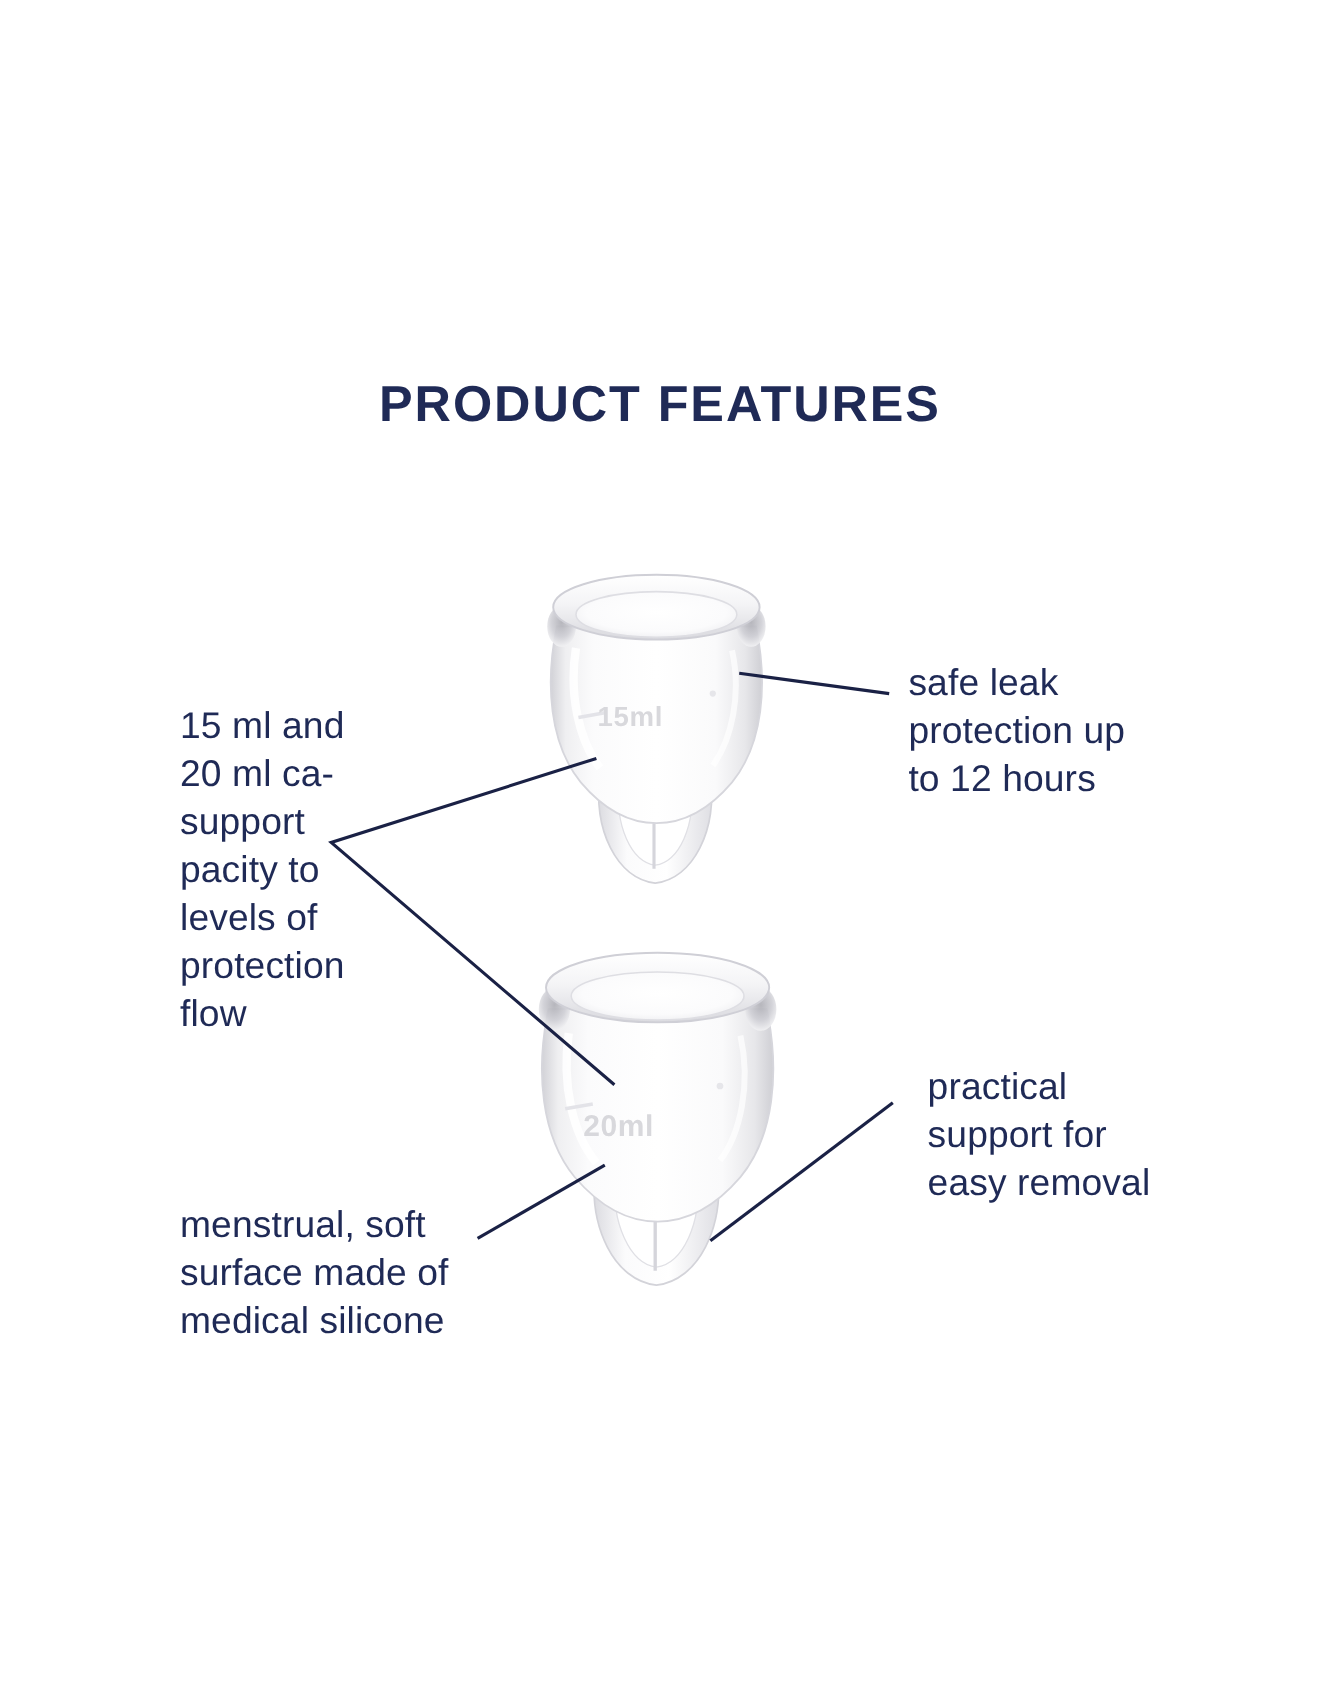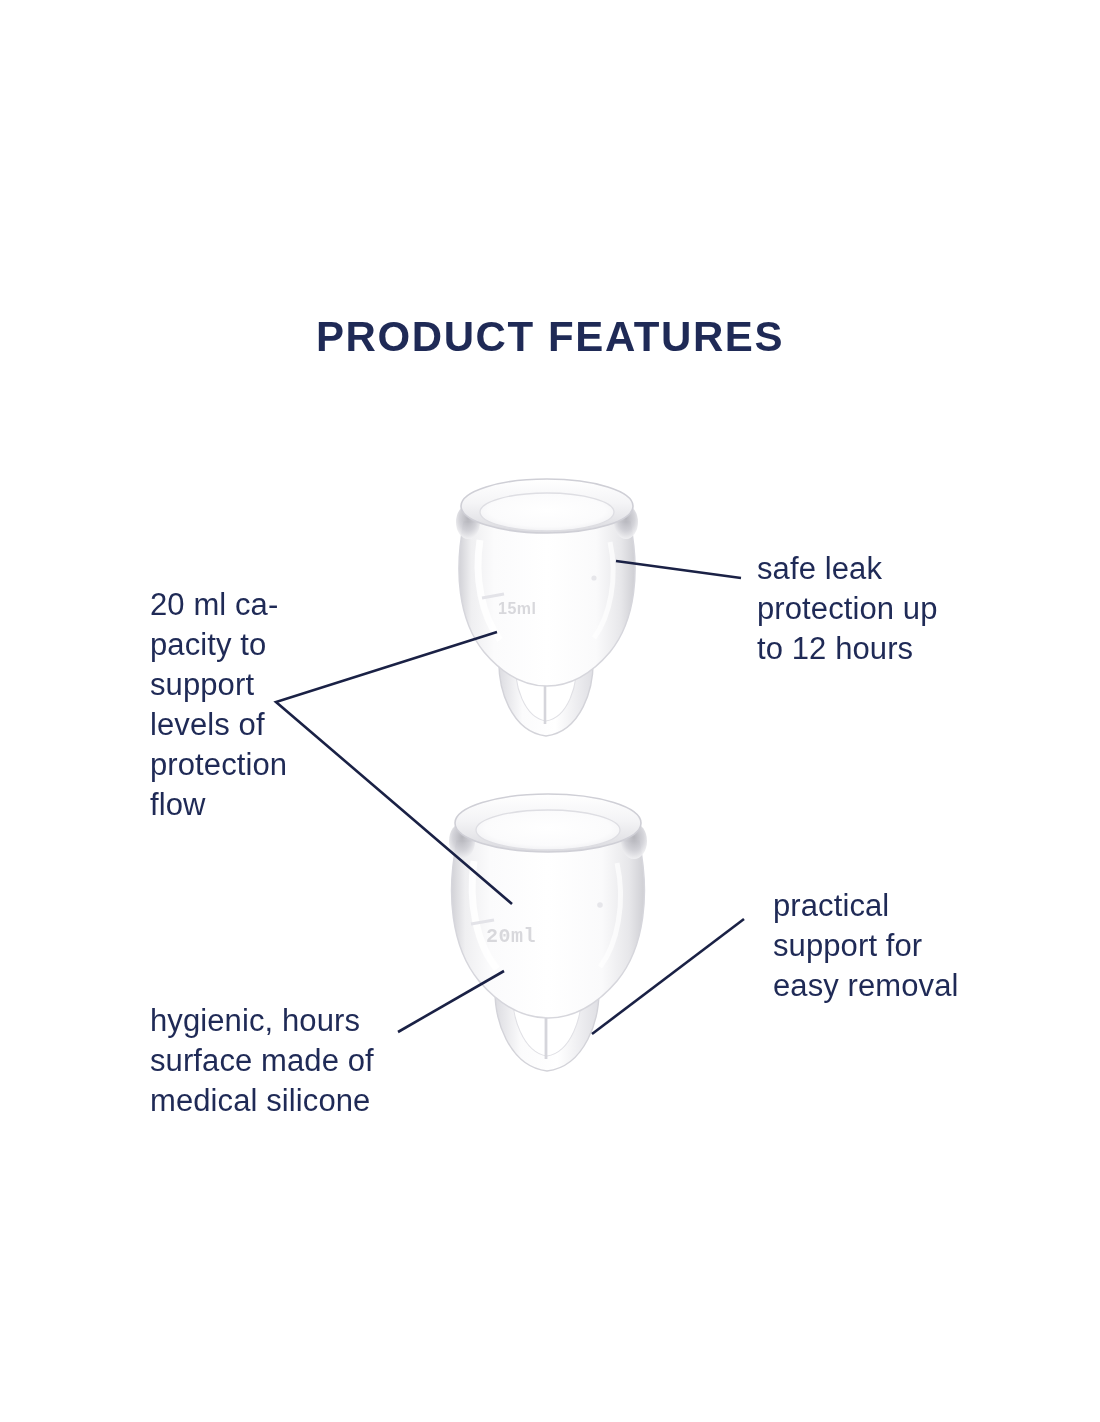--- a/index.html
+++ b/index.html
@@ -70,27 +70,26 @@
 
   .cup-label {
     position: absolute;
     color: #d8d8dc;
     font-weight: 700;
     letter-spacing: 0.5px;
     pointer-events: none;
     user-select: none;
   }
   #cup-15ml .cup-label {
-    left: 66px; top: 130px;
-    font-size: 16px;
+    left: 66px; top: 114px;
+    font-size: 23px;
   }
   #cup-20ml .cup-label {
     left: 62px; top: 140px;
-    font-size: 20px;
-    font-family: Liberation Mono, monospace;
+    font-size: 25px;
   }
 </style>
 </head>
 <body>
 
 <div id="page">
 
   <div id="page-title">PRODUCT FEATURES</div>
 
   <div class="cup" id="cup-15ml">
@@ -206,36 +205,37 @@
   </div>
 
   <svg id="leader-lines">
     <line x1="616" y1="561" x2="741" y2="578" stroke="#1a2145" stroke-width="2.6"></line>
     <polyline points="497,632 276,702 512,904" fill="none" stroke="#1a2145" stroke-width="2.6"></polyline>
     <line x1="398" y1="1032" x2="504" y2="971" stroke="#1a2145" stroke-width="2.6"></line>
     <line x1="592" y1="1034" x2="744" y2="919" stroke="#1a2145" stroke-width="2.6"></line>
   </svg>
 
   <div class="callout" id="callout-capacity">
+    <span class="ln">15 ml and</span>
     <span class="ln">20 ml ca-</span>
+    <span class="ln">support</span>
     <span class="ln">pacity to</span>
-    <span class="ln">support</span>
     <span class="ln">levels of</span>
     <span class="ln">protection</span>
     <span class="ln">flow</span>
   </div>
 
   <div class="callout" id="callout-leak">
     <span class="ln">safe leak</span>
     <span class="ln">protection up</span>
     <span class="ln">to 12 hours</span>
   </div>
 
   <div class="callout" id="callout-hygienic">
-    <span class="ln">hygienic, hours</span>
+    <span class="ln">menstrual, soft</span>
     <span class="ln">surface made of</span>
     <span class="ln">medical silicone</span>
   </div>
 
   <div class="callout" id="callout-handle">
     <span class="ln">practical</span>
     <span class="ln">support for</span>
     <span class="ln">easy removal</span>
   </div>
 

